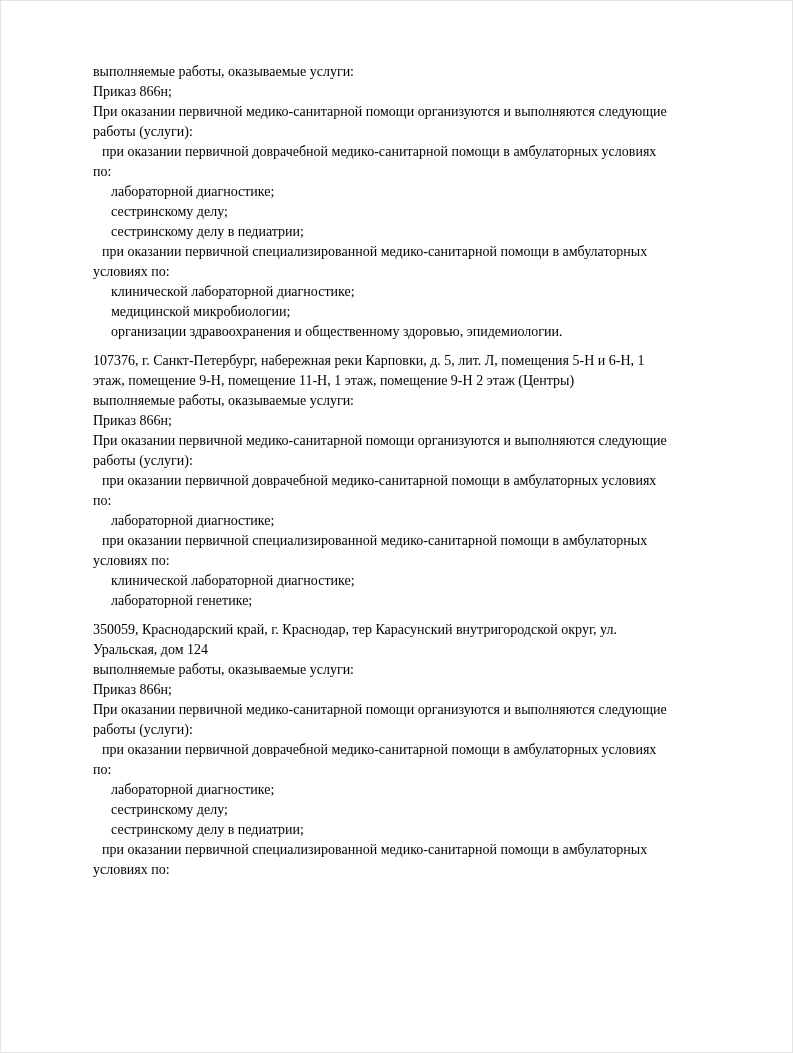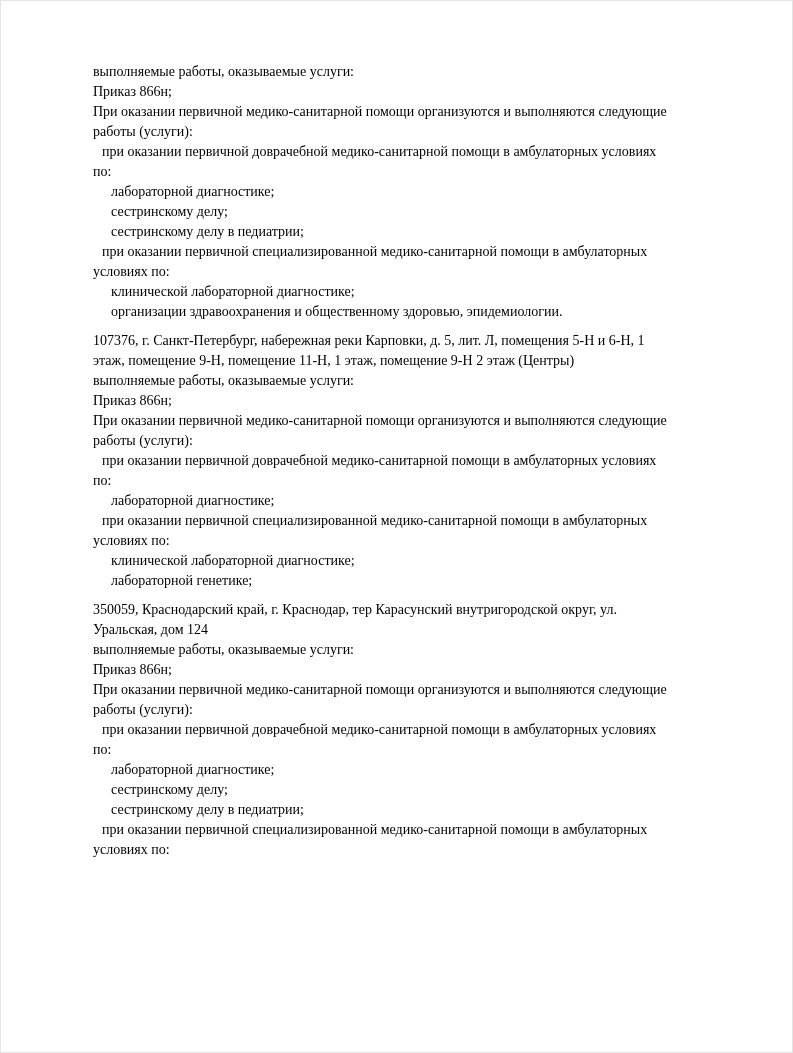--- a/index.html
+++ b/index.html
@@ -45,20 +45,21 @@
         <div class="line indent-0">При оказании первичной медико-санитарной помощи организуются и выполняются следующие</div>
         <div class="line indent-0">работы (услуги):</div>
         <div class="line indent-1">при оказании первичной доврачебной медико-санитарной помощи в амбулаторных условиях</div>
         <div class="line indent-0">по:</div>
         <div class="line indent-2">лабораторной диагностике;</div>
         <div class="line indent-2">сестринскому делу;</div>
         <div class="line indent-2">сестринскому делу в педиатрии;</div>
         <div class="line indent-1">при оказании первичной специализированной медико-санитарной помощи в амбулаторных</div>
         <div class="line indent-0">условиях по:</div>
         <div class="line indent-2">клинической лабораторной диагностике;</div>
+        <div class="line indent-2">медицинской микробиологии;</div>
         <div class="line indent-2">организации здравоохранения и общественному здоровью, эпидемиологии.</div>
       </section>
       <section class="section">
         <div class="line indent-0">107376, г. Санкт-Петербург, набережная реки Карповки, д. 5, лит. Л, помещения 5-Н и 6-Н, 1</div>
         <div class="line indent-0">этаж, помещение 9-Н, помещение 11-Н, 1 этаж, помещение 9-Н 2 этаж (Центры)</div>
         <div class="line indent-0">выполняемые работы, оказываемые услуги:</div>
         <div class="line indent-0">Приказ 866н;</div>
         <div class="line indent-0">При оказании первичной медико-санитарной помощи организуются и выполняются следующие</div>
         <div class="line indent-0">работы (услуги):</div>
         <div class="line indent-1">при оказании первичной доврачебной медико-санитарной помощи в амбулаторных условиях</div>

